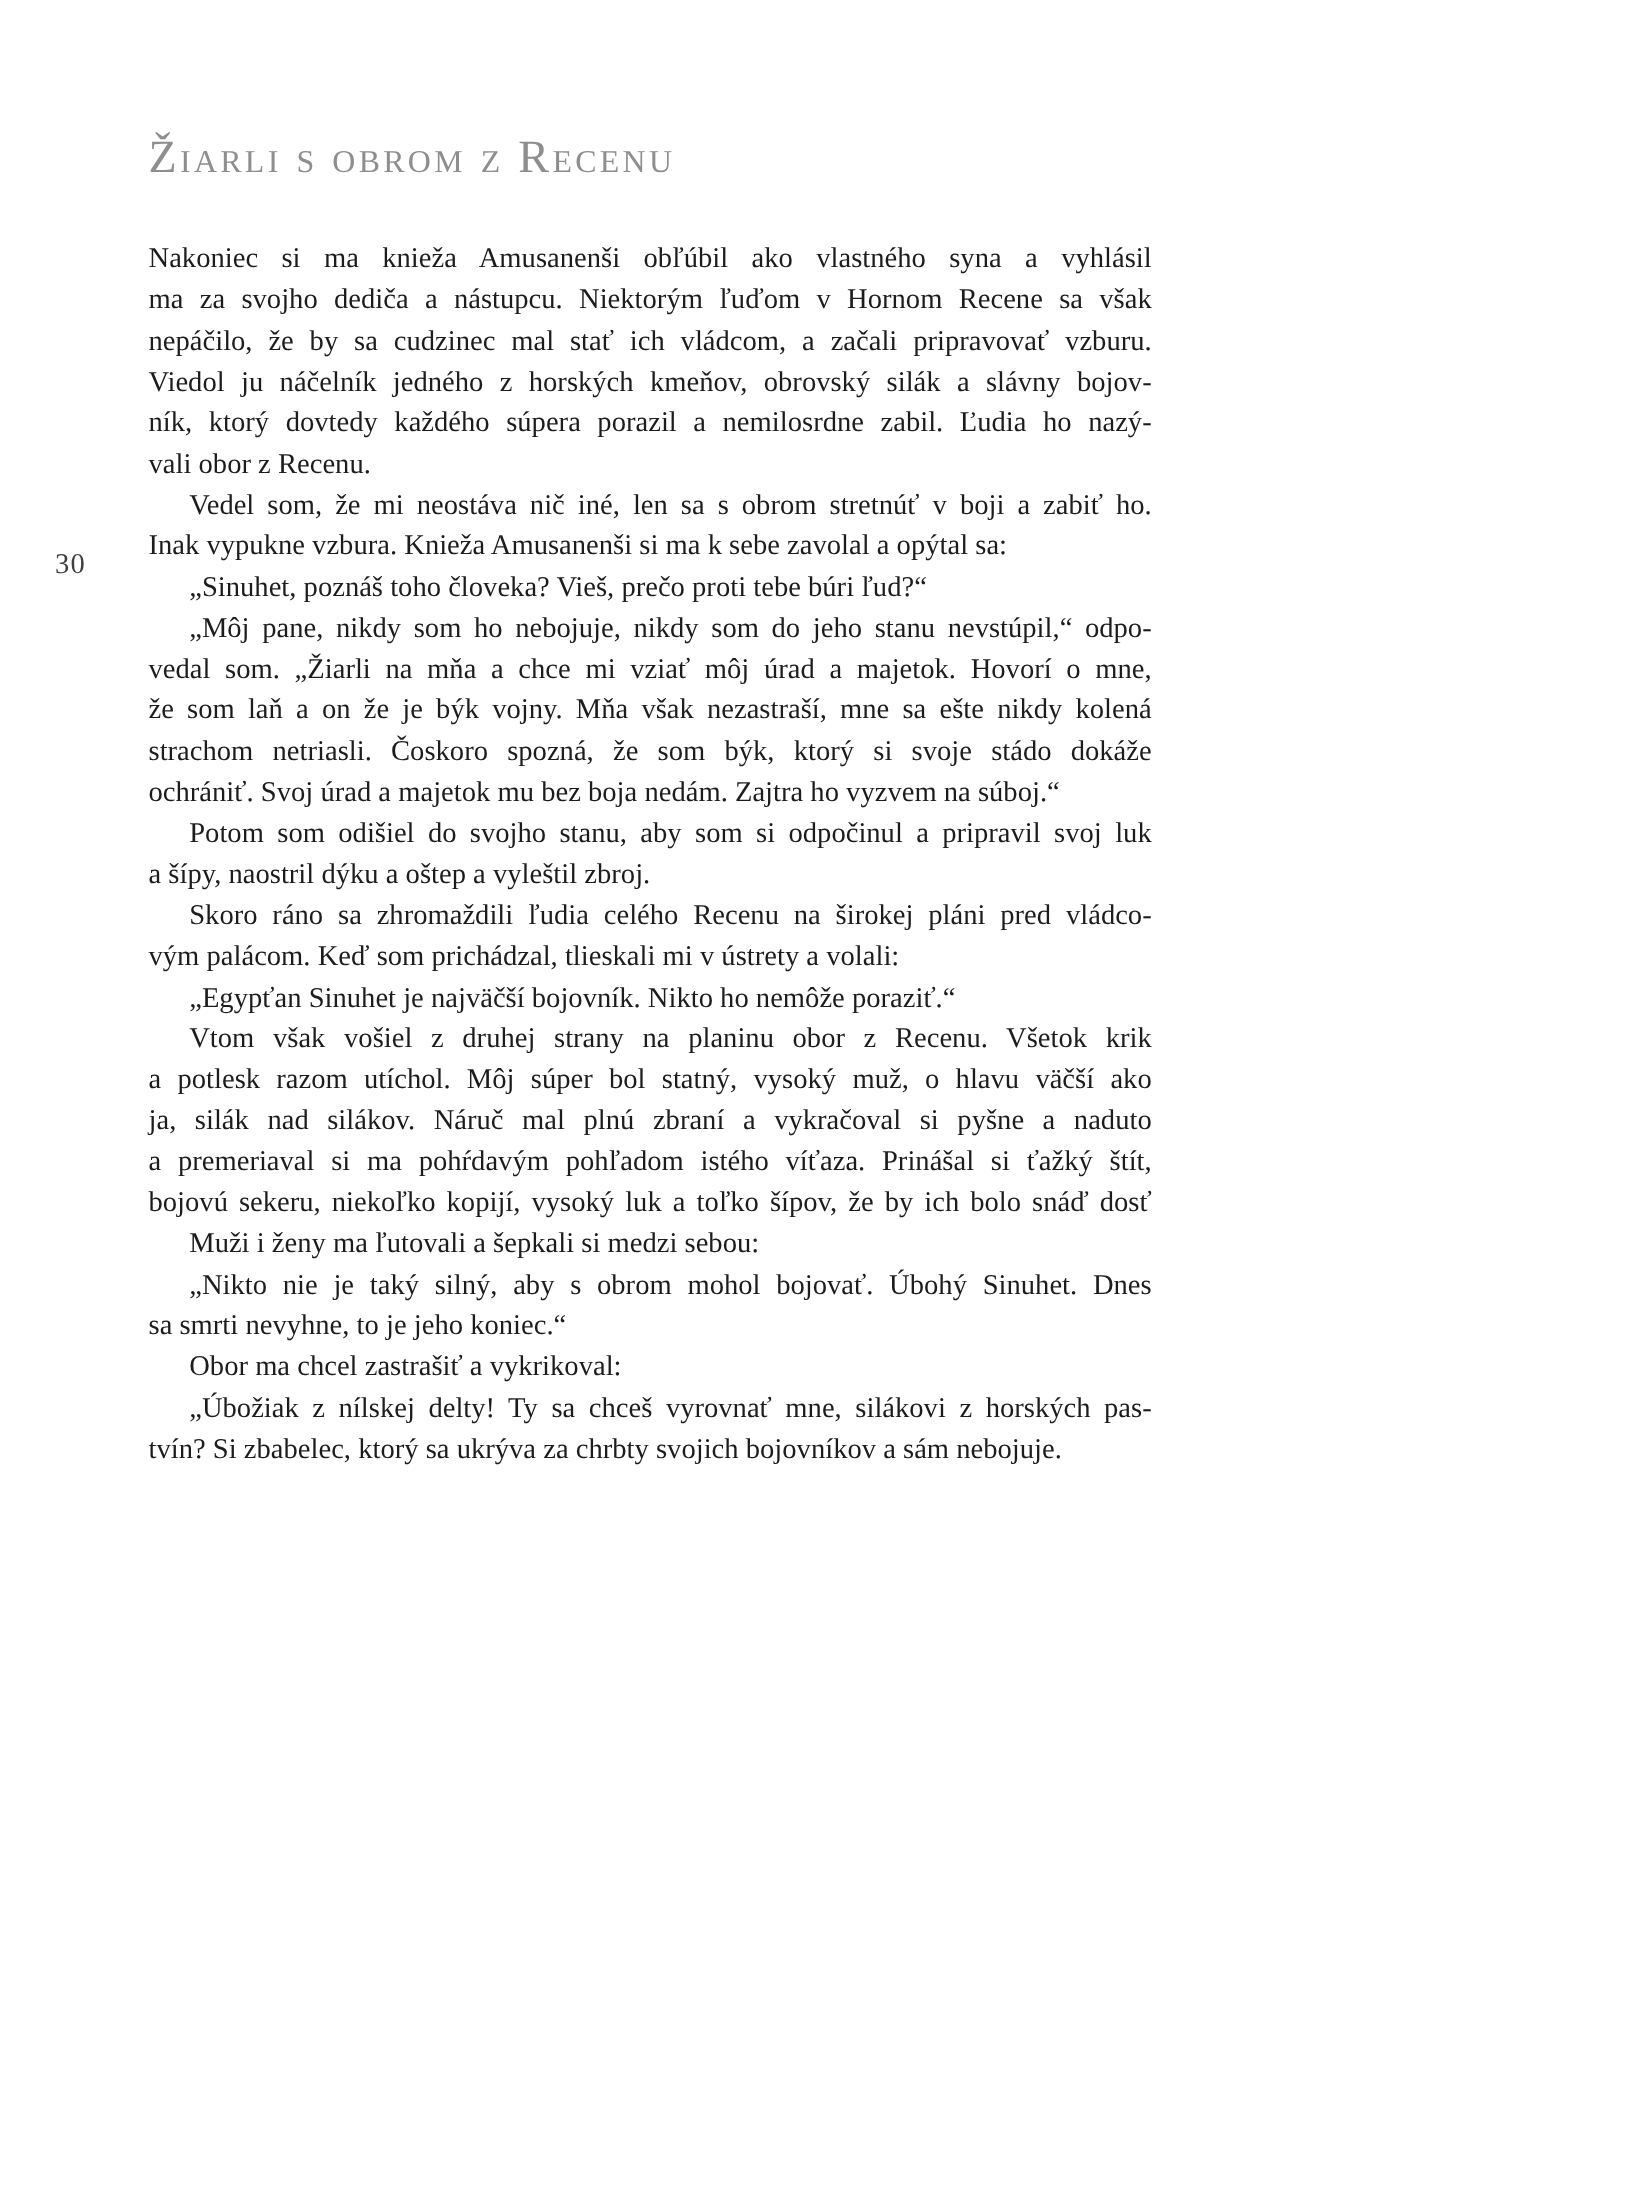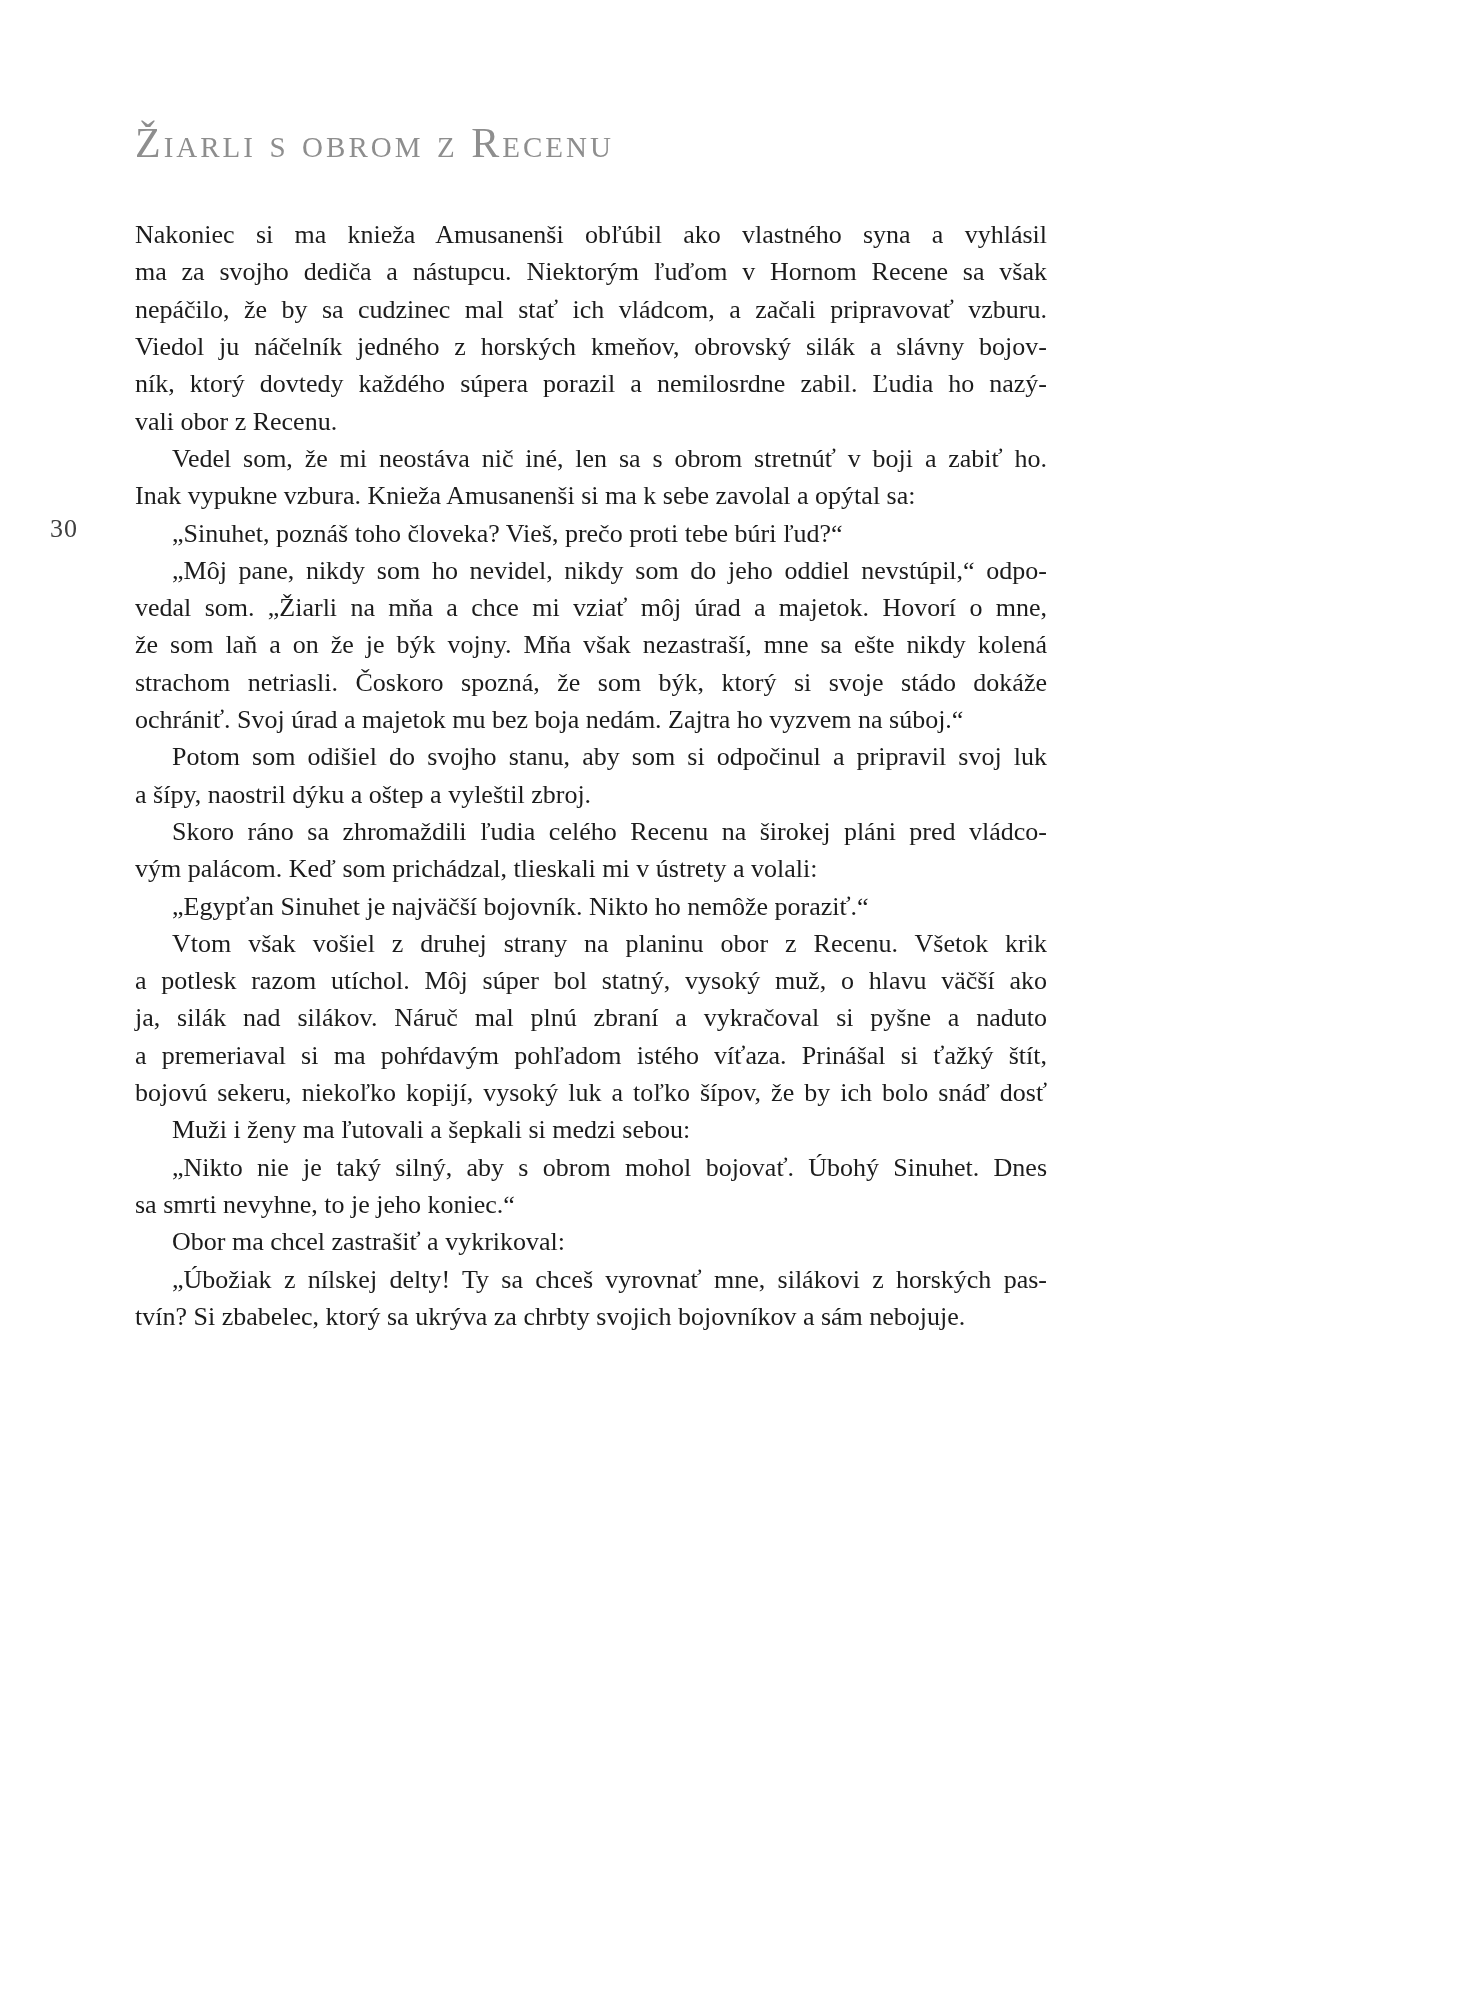--- a/index.html
+++ b/index.html
@@ -16,21 +16,21 @@
     overflow: hidden;
   }
   .page {
     position: absolute;
     inset: 0;
     background: #ffffff;
   }
   .page-number {
     position: absolute;
     left: 50px;
-    top: 514px;
+    top: 498px;
     font-size: 26px;
     color: #3f3f3f;
     letter-spacing: 1px;
   }
   .text-block {
     position: absolute;
     left: 135px;
     top: 120px;
     width: 912px;
   }
@@ -80,21 +80,21 @@
           <div class="line last">vali obor z Recenu.</div>
         </div>
         <div class="paragraph indent">
           <div class="line">Vedel som, že mi neostáva nič iné, len sa s obrom stretnúť v boji a zabiť ho.</div>
           <div class="line last">Inak vypukne vzbura. Knieža Amusanenši si ma k sebe zavolal a opýtal sa:</div>
         </div>
         <div class="paragraph indent">
           <div class="line last">„Sinuhet, poznáš toho človeka? Vieš, prečo proti tebe búri ľud?“</div>
         </div>
         <div class="paragraph indent">
-          <div class="line">„Môj pane, nikdy som ho nevidel, nikdy som do jeho oddiel nevstúpil,“ odpo-</div>
+          <div class="line">„Môj pane, nikdy som ho nebojuje, nikdy som do jeho stanu nevstúpil,“ odpo-</div>
           <div class="line">vedal som. „Žiarli na mňa a chce mi vziať môj úrad a majetok. Hovorí o mne,</div>
           <div class="line">že som laň a on že je býk vojny. Mňa však nezastraší, mne sa ešte nikdy kolená</div>
           <div class="line">strachom netriasli. Čoskoro spozná, že som býk, ktorý si svoje stádo dokáže</div>
           <div class="line last">ochrániť. Svoj úrad a majetok mu bez boja nedám. Zajtra ho vyzvem na súboj.“</div>
         </div>
         <div class="paragraph indent">
           <div class="line">Potom som odišiel do svojho stanu, aby som si odpočinul a pripravil svoj luk</div>
           <div class="line last">a šípy, naostril dýku a oštep a vyleštil zbroj.</div>
         </div>
         <div class="paragraph indent">

